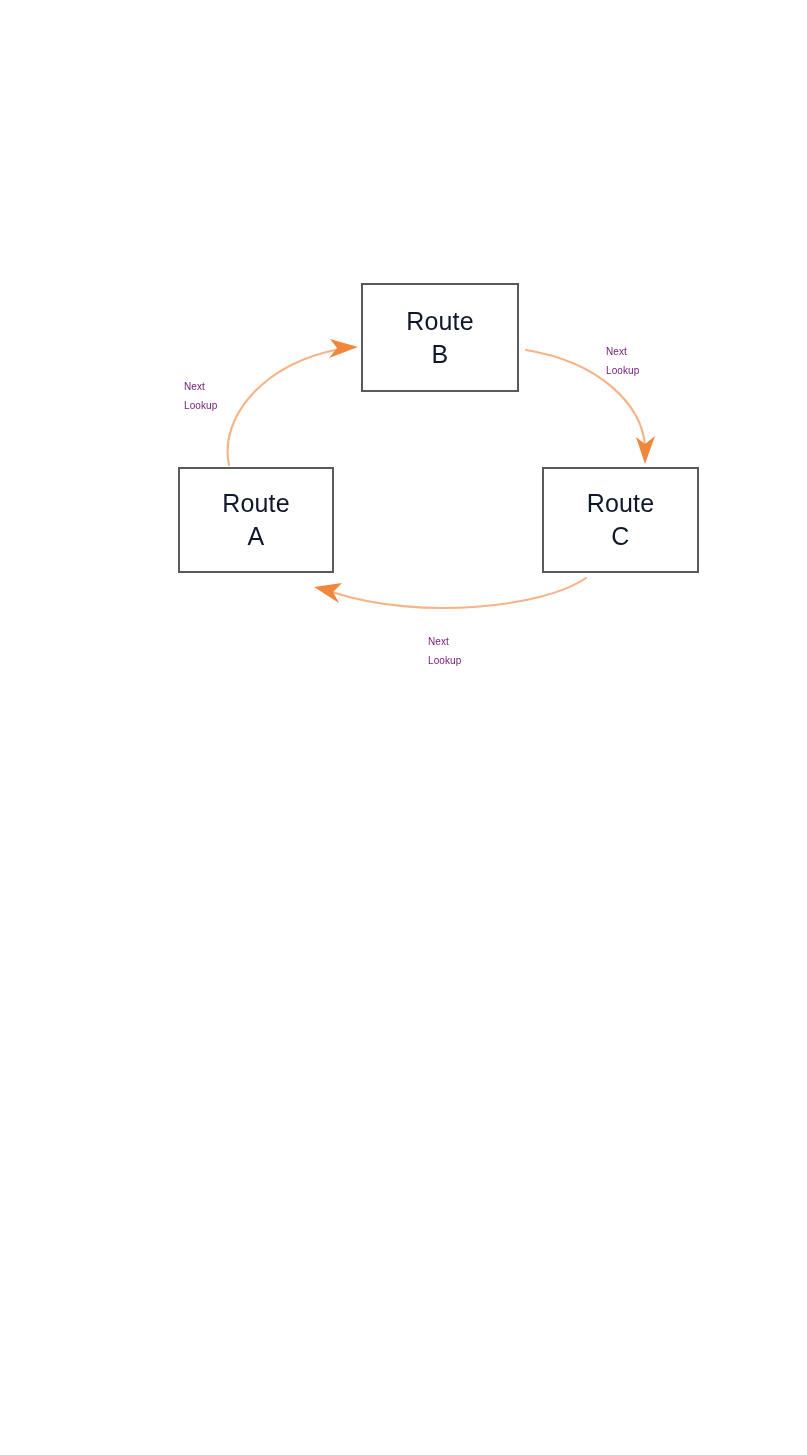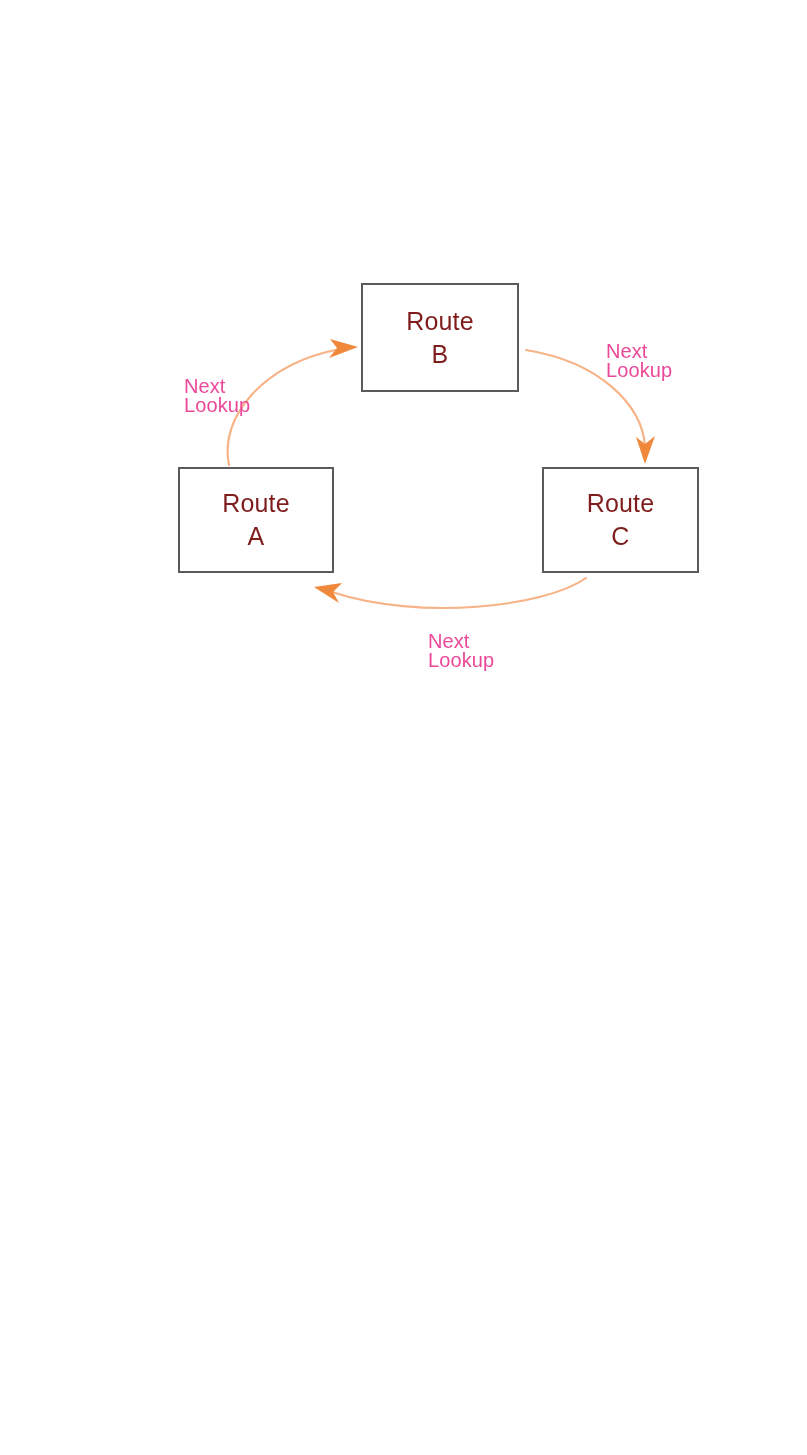--- a/index.html
+++ b/index.html
@@ -23,35 +23,35 @@
   }
   .node-box {
     position: absolute;
     box-sizing: border-box;
     border: 2px solid #5a5a5a;
     background: #ffffff;
     display: flex;
     flex-direction: column;
     align-items: center;
     justify-content: center;
-    color: #7f1d1d;
+    color: #0f172a;
     font-size: 25px;
     line-height: 33px;
     font-weight: 400;
     letter-spacing: 0.2px;
   }
   .node-line { display: block; }
   #node-route-a { left: 178px; top: 467px; width: 156px; height: 106px; }
   #node-route-b { left: 361px; top: 283px; width: 158px; height: 109px; }
   #node-route-c { left: 542px; top: 467px; width: 157px; height: 106px; }
 
   .edge-label {
     position: absolute;
-    color: #ec4899;
-    font-size: 20px;
+    color: #701a75;
+    font-size: 10px;
     line-height: 19px;
     letter-spacing: 0.1px;
     white-space: pre-line;
   }
   #label-a-to-b { left: 184px; top: 377px; }
   #label-b-to-c { left: 606px; top: 342px; }
   #label-c-to-a { left: 428px; top: 632px; }
 </style>
 </head>
 <body>

